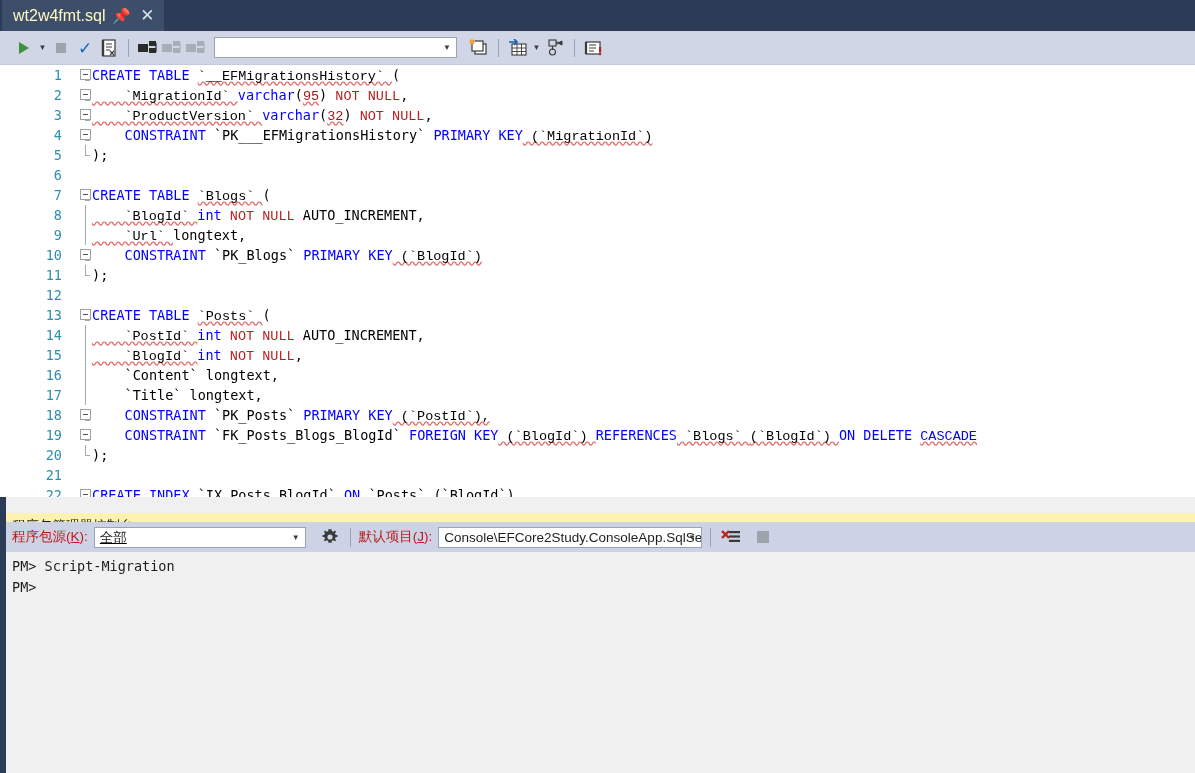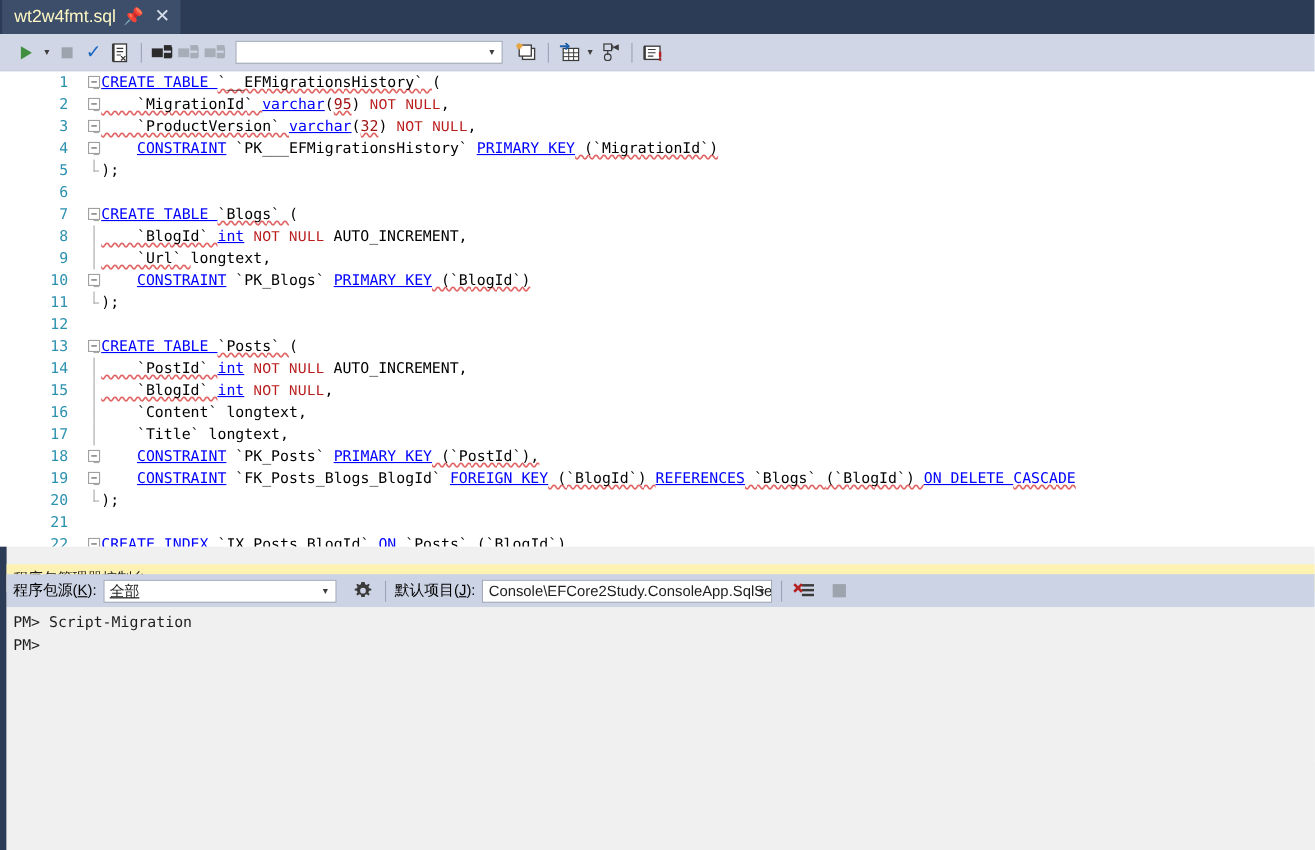--- a/index.html
+++ b/index.html
@@ -184,25 +184,25 @@
     position: absolute;
     left: 0; top: 10px;
     width: 5px; height: 1px;
     background: #a8a8a8;
   }
   .code-text {
     position: absolute;
     left: 92px; top: 0;
     color: #000000;
   }
-  .kw   { color: #0000ff; text-decoration: underline; }
+  .kw   { color: #0000ff; }
   .num  { color: #a31515; }
   .gray { color: #b91c1c; font-family: Liberation Mono, monospace; }
   .blk  { color: #000000; }
-  .sq   { text-decoration: underline wavy #e06666; text-decoration-skip-ink: none; }
+  .sq   { text-decoration: underline wavy #e06666; text-decoration-skip-ink: none; font-family: Liberation Mono, monospace; }
 
   
   #pmc {
     position: absolute;
     left: 0; top: 497px;
     width: 1195px; height: 276px;
     background: #f0f0f0;
   }
   #pmc-leftbar {
     position: absolute;
@@ -230,21 +230,21 @@
     left: 6px; top: 25px;
     width: 1189px; height: 30px;
     background: #ccd3e4;
     display: flex;
     align-items: center;
     padding-left: 6px;
     box-sizing: border-box;
   }
   .pmc-label {
     font-size: 13.5px;
-    color: #000000;
+    color: #b91c1c;
     margin-right: 6px;
     white-space: nowrap;
   }
   .pmc-label u { text-decoration: underline; }
   .combo {
     height: 21px;
     background: #ffffff;
     border: 1px solid #9aa3b5;
     box-sizing: border-box;
     display: flex;

